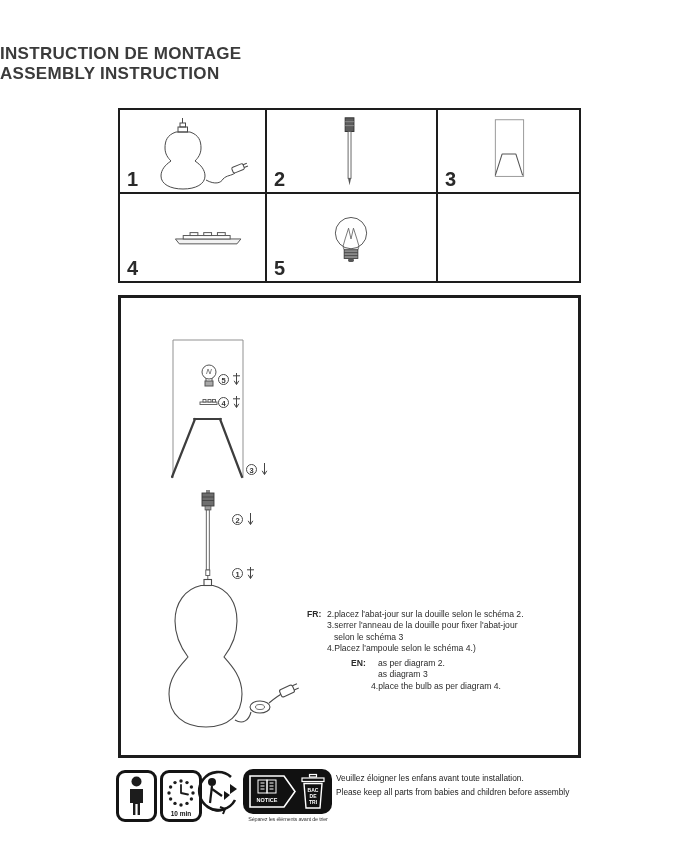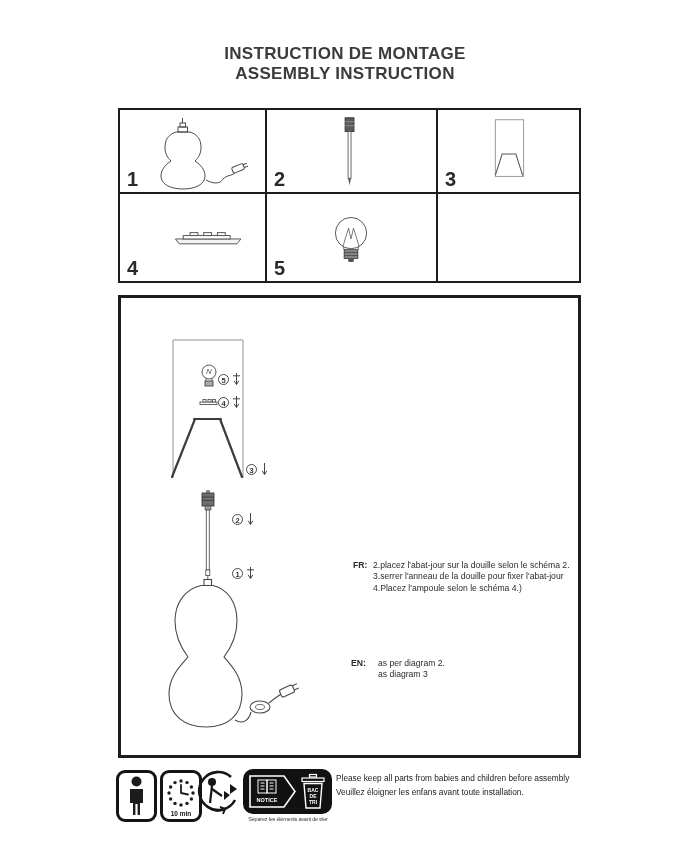--- a/index.html
+++ b/index.html
@@ -5,21 +5,21 @@
   html,body { margin:0; padding:0; }
   body {
     width:690px; height:863px; position:relative;
     background:#ffffff; color:#333;
     font-family:"Liberation Sans","DejaVu Sans",sans-serif;
     overflow:hidden;
   }
   
   .title {
     position:absolute; top:44px; left:0; width:100%;
-    text-align:center; font-weight:bold; font-size:17px; line-height:20px;
+    text-align:left; font-weight:bold; font-size:17px; line-height:20px;
     color:#3b3b3b; letter-spacing:.3px;
   }
   
   .parts-grid {
     position:absolute; left:118px; top:108px; width:463px; height:175px;
     box-sizing:border-box; border:2px solid #1d1d1d;
     display:grid; grid-template-columns:147px 171px auto; grid-template-rows:84px auto;
   }
   .cell { position:relative; border-right:2px solid #1d1d1d; border-bottom:2px solid #1d1d1d; }
   .cell:nth-child(3n) { border-right:none; }
@@ -41,21 +41,21 @@
     font-size:7.5px; line-height:11px; text-align:center; color:#333;
     box-sizing:border-box; font-weight:bold;
   }
   .callout-5 { left:97px;  top:74px; }
   .callout-4 { left:97px;  top:97px; }
   .callout-3 { left:125px; top:164px; }
   .callout-2 { left:111px; top:214px; }
   .callout-1 { left:111px; top:268px; }
   
   .instr { position:absolute; font-size:8.6px; line-height:11.4px; color:#2b2b2b; }
-  .instr-fr { left:307px; top:560px; width:275px;margin-left:46px; }
+  .instr-fr { left:307px; top:609px; width:275px; }
   .instr-en { left:307px; top:658px; width:275px;margin-left:44px; }
   .instr-label { position:absolute; left:0; top:0; font-weight:bold; }
   .instr-lines { margin-left:20px; }
   .instr-line.indent { padding-left:7px; }
   
   .badge {
     position:absolute; box-sizing:border-box;
     border:3px solid #141414; border-radius:9px; background:#fff;
   }
   .person-badge { left:116px; top:770px; width:41px; height:52px; }
@@ -247,29 +247,31 @@
       </g>
     </svg>
   </div>
 </div>
 
 <div class="instr instr-fr">
   <span class="instr-label">FR:</span>
   <div class="instr-lines">
     <div class="instr-line">2.placez l'abat-jour sur la douille selon le schéma 2.</div>
     <div class="instr-line">3.serrer l'anneau de la douille pour fixer l'abat-jour</div>
+    <div class="instr-line indent">selon le schéma 3</div>
     <div class="instr-line">4.Placez l'ampoule selon le schéma 4.)</div>
   </div>
 </div>
 
 <div class="instr instr-en">
   <span class="instr-label">EN:</span>
   <div class="instr-lines">
     <div class="instr-line indent">as per diagram 2.</div>
     <div class="instr-line indent">as diagram 3</div>
+    <div class="instr-line">4.place the bulb as per diagram 4.</div>
   </div>
 </div>
 
 <div class="badge person-badge">
   <svg width="35" height="46" viewBox="0 0 35 46">
     <circle cx="17.5" cy="8.5" r="5" fill="#1c1c1c"></circle>
     <path d="M11,16 L24,16 L24,30 L21,30 L21,42 L18.6,42 L18.6,31 L16.4,31 L16.4,42 L14,42 L14,30 L11,30 Z" fill="#1c1c1c"></path>
   </svg>
 </div>
 
@@ -324,15 +326,15 @@
       <path d="M61,14.5 L79,14.5 L77,39 L63,39 Z" fill="none" stroke="#fff" stroke-width="1.4"></path>
     </g>
     <text x="70" y="22.5" fill="#fff" font-size="5" font-weight="bold" text-anchor="middle">BAC</text>
     <text x="70" y="28.5" fill="#fff" font-size="5" font-weight="bold" text-anchor="middle">DE</text>
     <text x="70" y="34.5" fill="#fff" font-size="5" font-weight="bold" text-anchor="middle">TRI</text>
   </svg>
 </div>
 <div class="sort-caption">Séparez les éléments avant de trier</div>
 
 <div class="footer-text">
+  <p>Veuillez éloigner les enfans avant toute installation.</p>
   <p>Please keep all parts from babies and children before assembly</p>
-  <p>Veuillez éloigner les enfans avant toute installation.</p>
 </div>
 
 </body></html>

